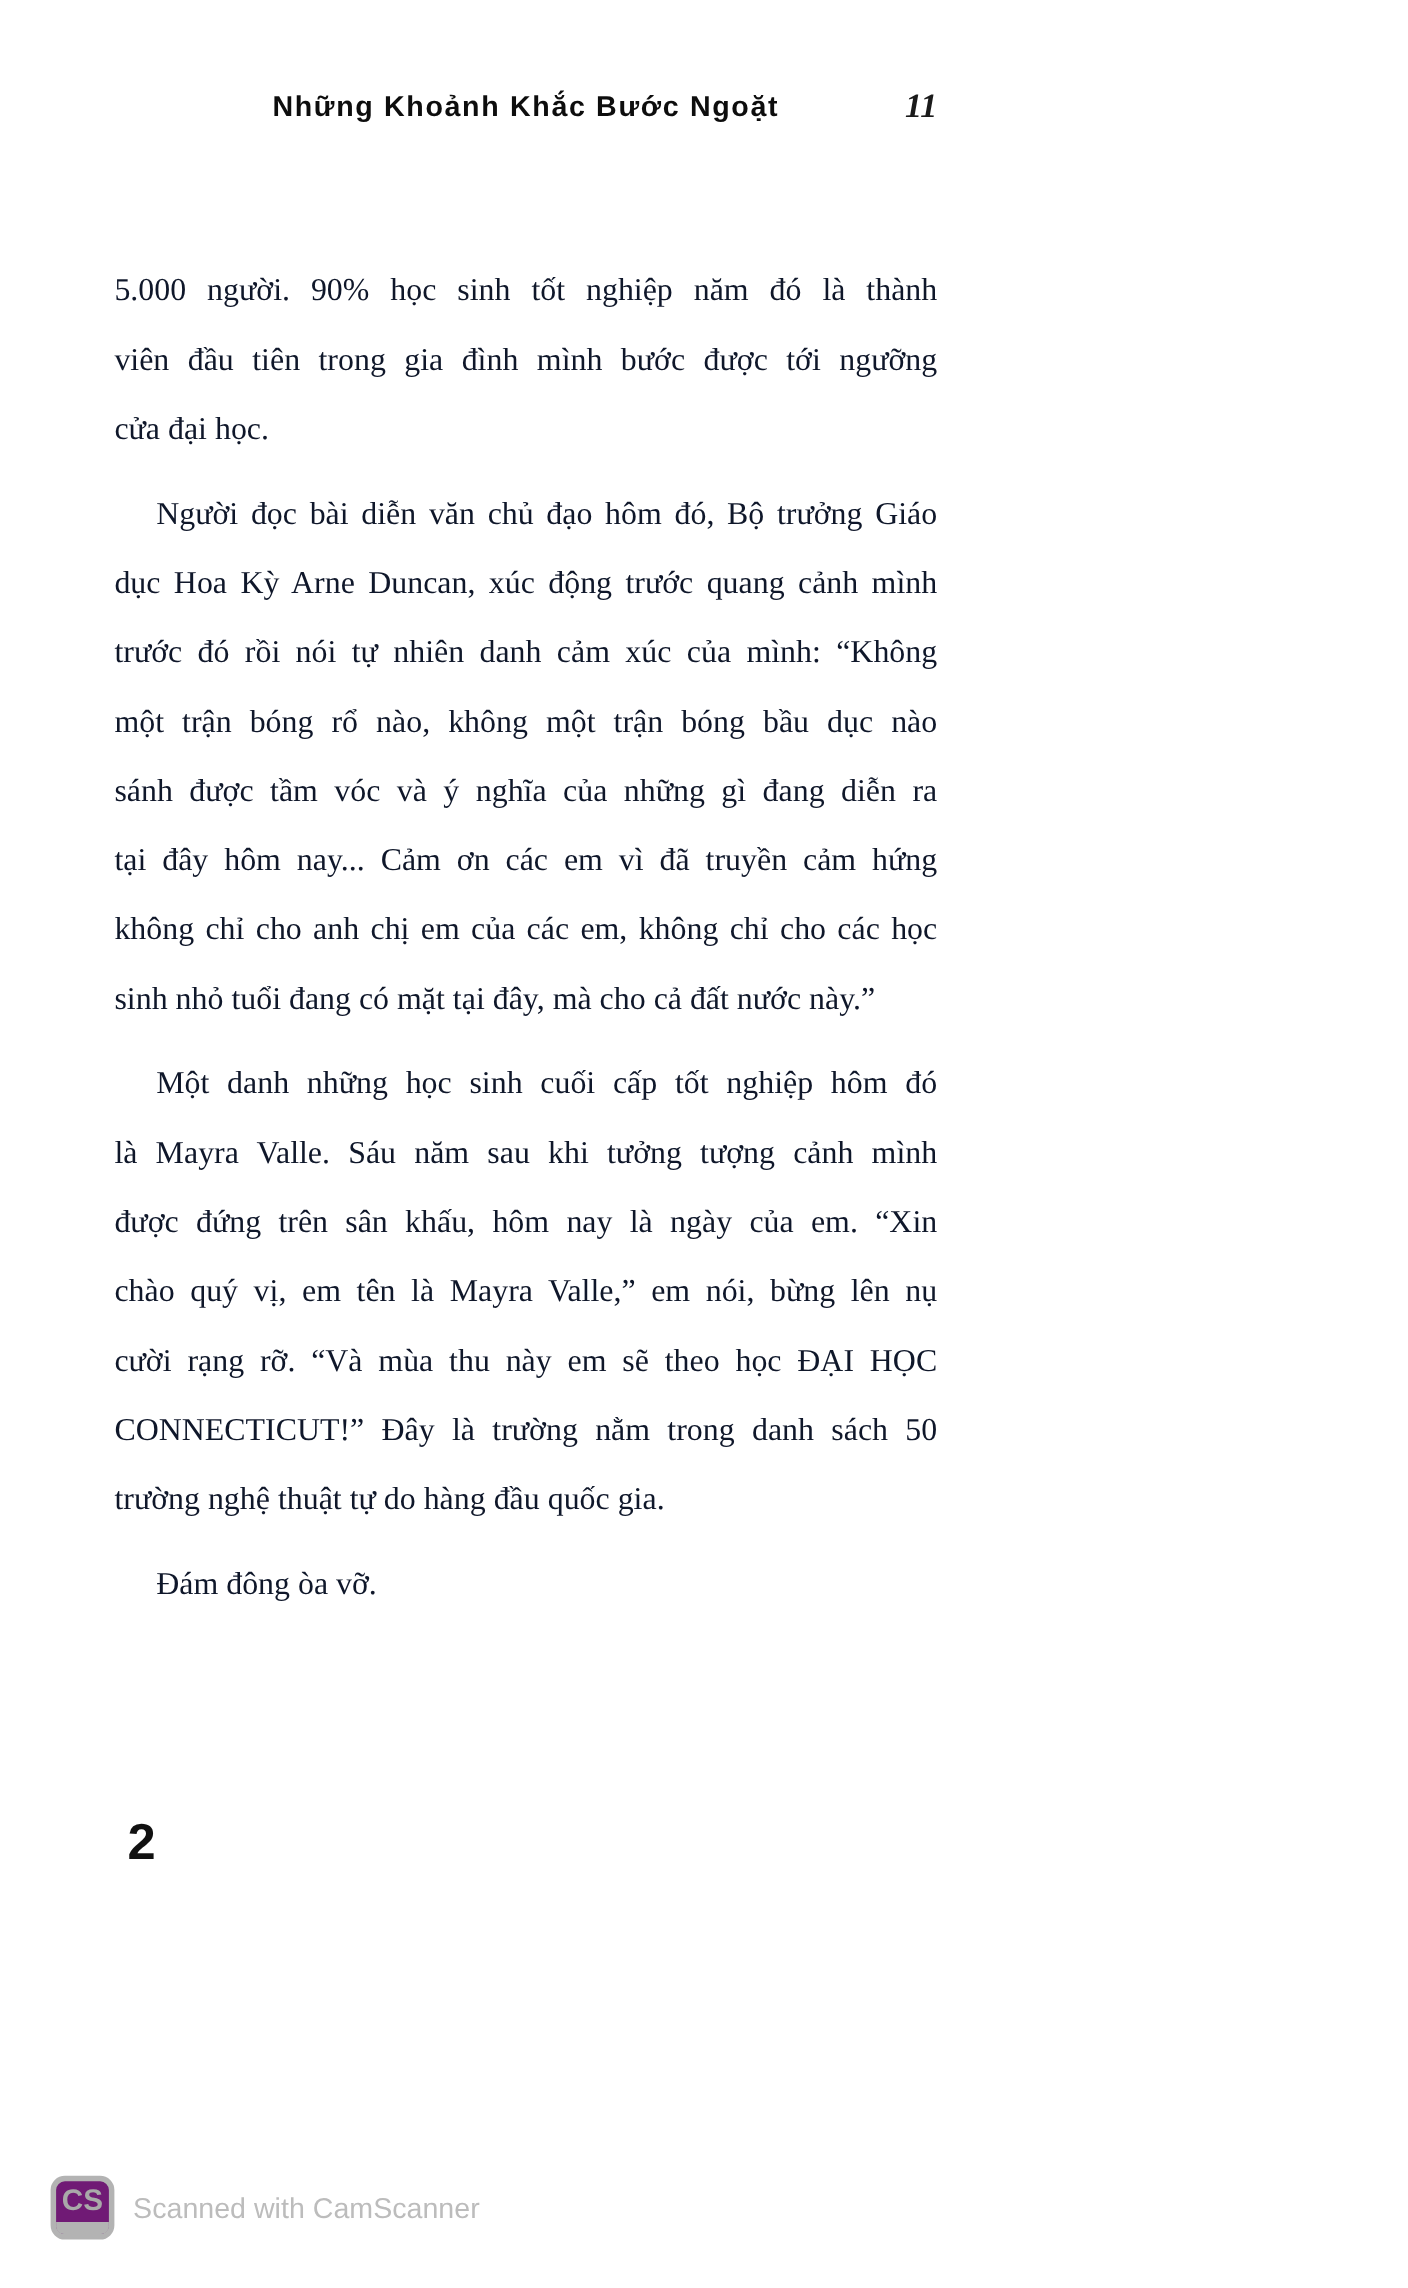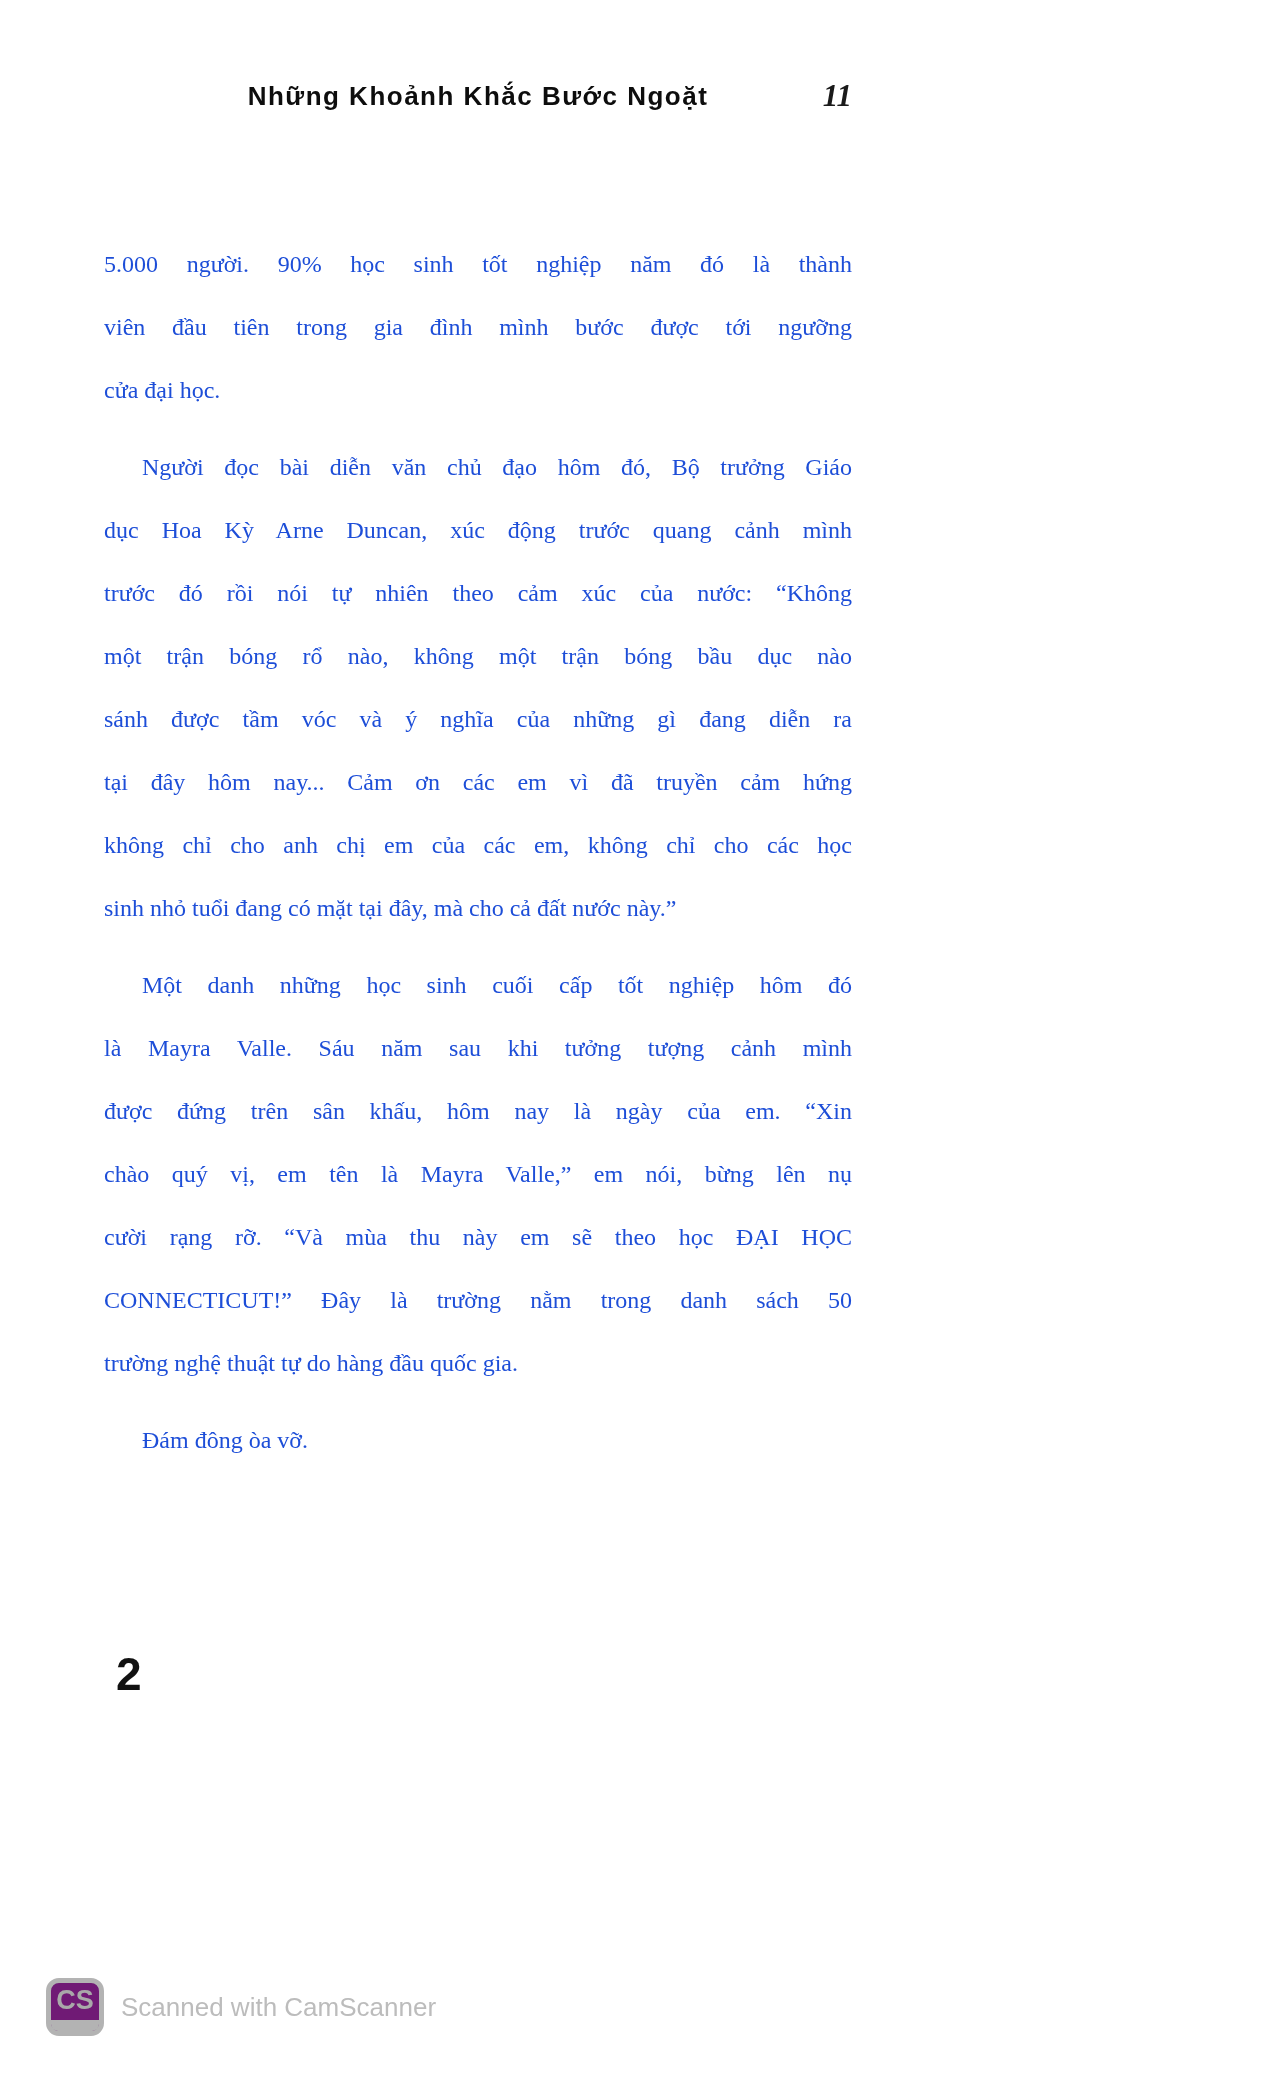--- a/index.html
+++ b/index.html
@@ -38,22 +38,22 @@
     font-weight: 700;
     font-size: 31px;
     color: #1a1a1a;
     line-height: 36px;
   }
   
   .body-block {
     position: absolute;
     left: 104px;
     width: 748px;
-    color: #1d4ed8;
-    font-size: 24px;
+    color: #0f172a;
+    font-size: 29px;
     line-height: 63px;
   }
   #main-paragraphs { top: 233px; }
   #section-paragraphs { top: 1742px; }
   .para { margin: 0 0 14px 0; }
   .para:last-child { margin-bottom: 0; }
   .line {
     text-align: justify;
     text-align-last: justify;
     white-space: normal;
@@ -131,21 +131,21 @@
 
   <div class="body-block" id="main-paragraphs">
       <div class="para">
         <div class="line">5.000 người. 90% học sinh tốt nghiệp năm đó là thành</div>
         <div class="line">viên đầu tiên trong gia đình mình bước được tới ngưỡng</div>
         <div class="line nofill">cửa đại học.</div>
       </div>
       <div class="para indent">
         <div class="line">Người đọc bài diễn văn chủ đạo hôm đó, Bộ trưởng Giáo</div>
         <div class="line">dục Hoa Kỳ Arne Duncan, xúc động trước quang cảnh mình</div>
-        <div class="line">trước đó rồi nói tự nhiên theo cảm xúc của nước: “Không</div>
+        <div class="line">trước đó rồi nói tự nhiên danh cảm xúc của mình: “Không</div>
         <div class="line">một trận bóng rổ nào, không một trận bóng bầu dục nào</div>
         <div class="line">sánh được tầm vóc và ý nghĩa của những gì đang diễn ra</div>
         <div class="line">tại đây hôm nay... Cảm ơn các em vì đã truyền cảm hứng</div>
         <div class="line">không chỉ cho anh chị em của các em, không chỉ cho các học</div>
         <div class="line nofill">sinh nhỏ tuổi đang có mặt tại đây, mà cho cả đất nước này.”</div>
       </div>
       <div class="para indent">
         <div class="line">Một danh những học sinh cuối cấp tốt nghiệp hôm đó</div>
         <div class="line">là Mayra Valle. Sáu năm sau khi tưởng tượng cảnh mình</div>
         <div class="line">được đứng trên sân khấu, hôm nay là ngày của em. “Xin</div>

